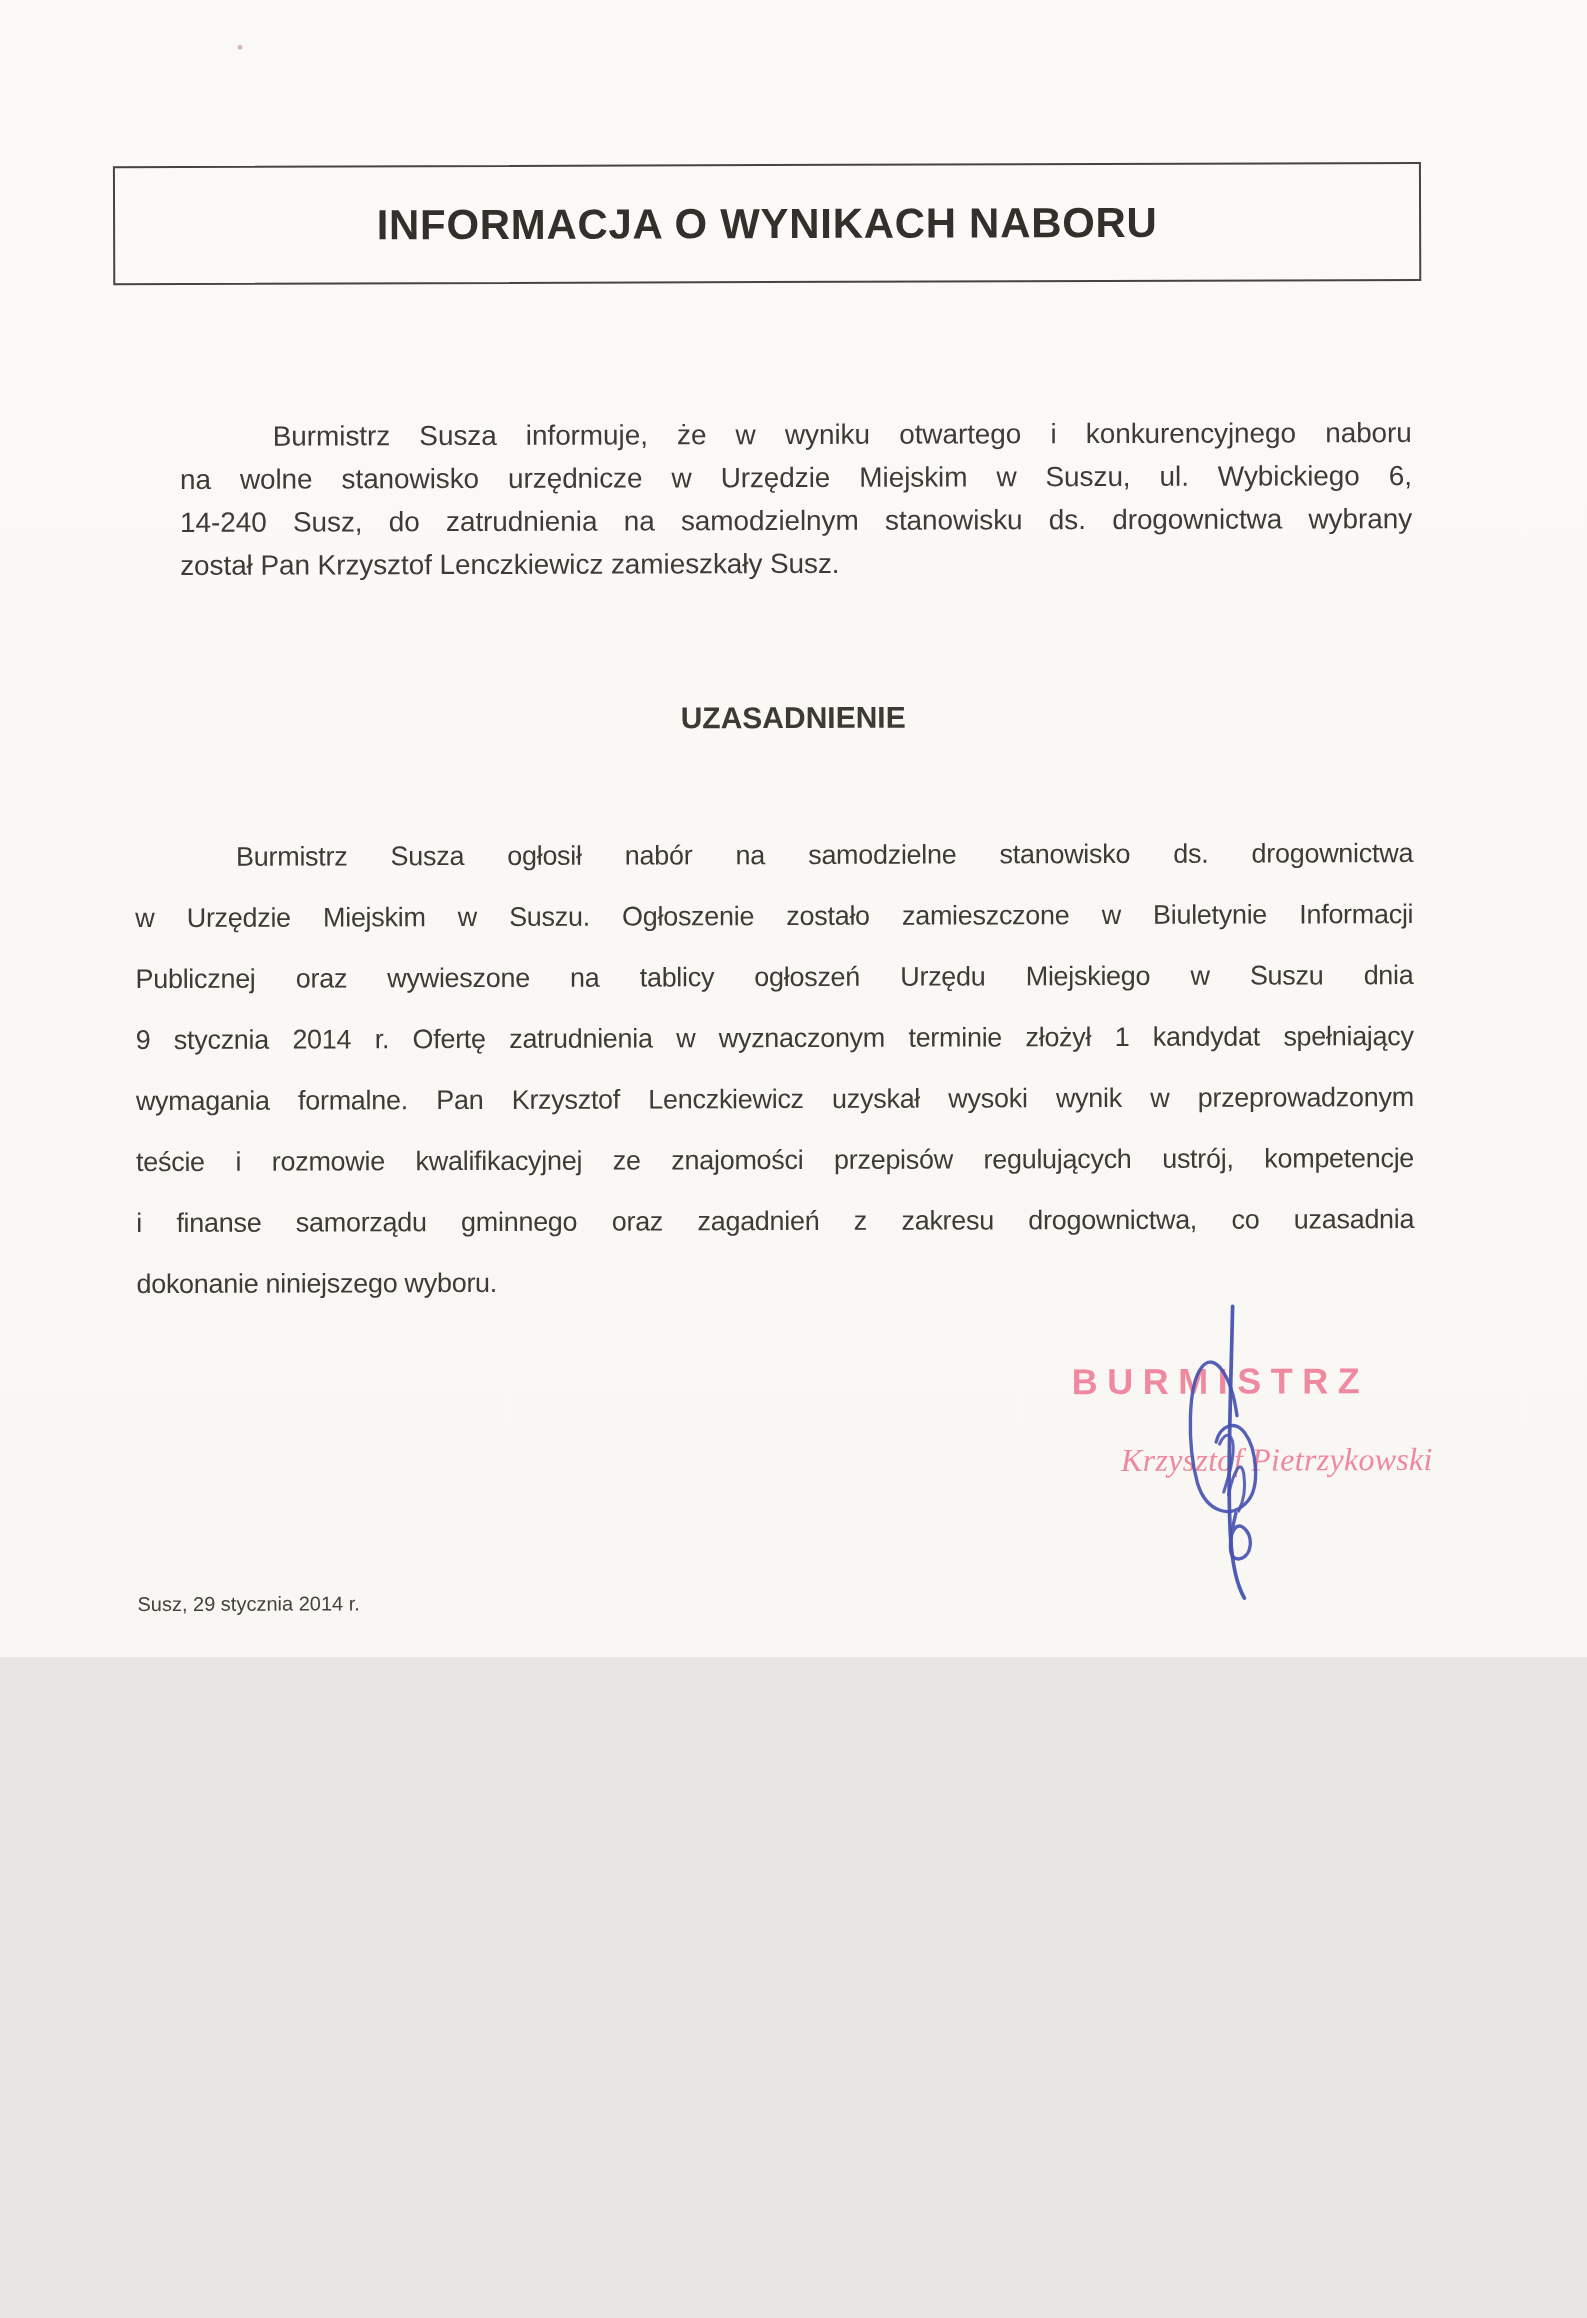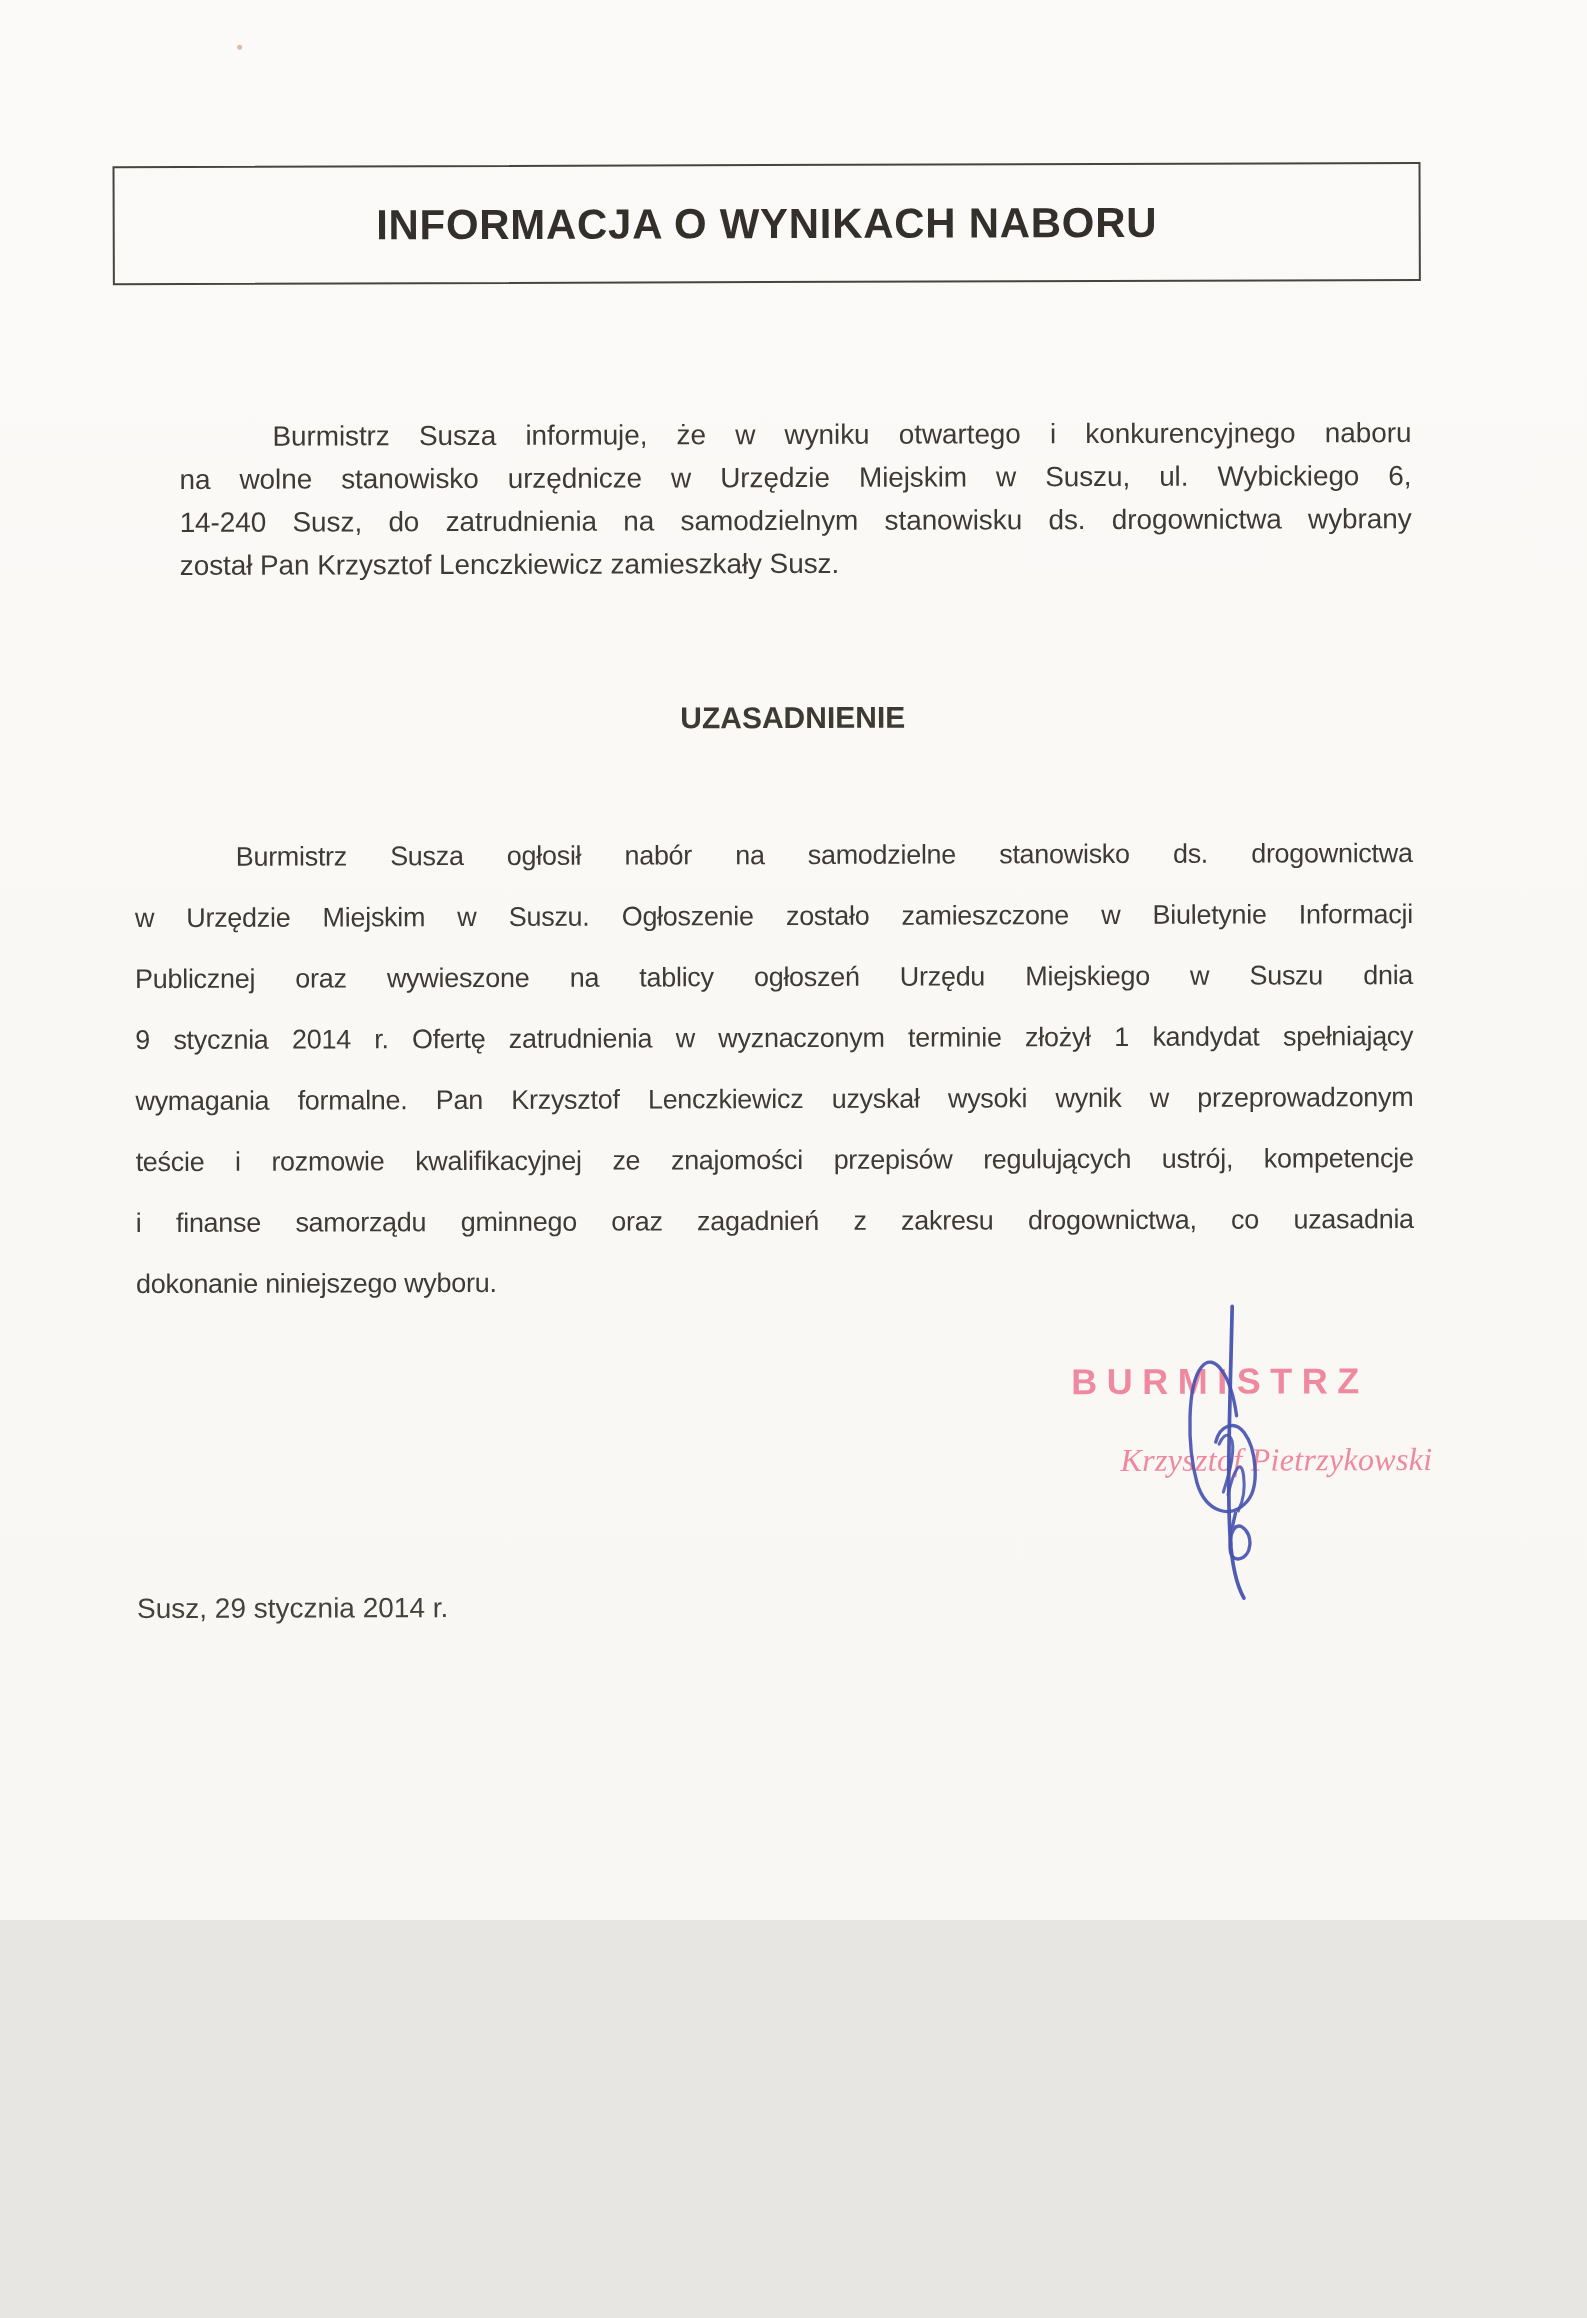--- a/index.html
+++ b/index.html
@@ -1,18 +1,18 @@
 <!DOCTYPE html>
 <html style="font-size:10.8px"><head>
 <meta charset="utf-8">
 <style>
   html,body{margin:0;padding:0;background:#e8e6e2;}
   .page{
     position:relative;
-    width:1587px;height:1920px;
+    width:1587px;height:1657px;
     background:linear-gradient(180deg,#fcfaf8 0%,#faf8f5 55%,#f9f7f4 100%);
     overflow:hidden;
     font-family:"Liberation Sans", sans-serif;
     color:#3e3a35;
   }
   .tilt{
     position:absolute;inset:0;
     transform:rotate(-0.18deg);
     transform-origin:50% 50%;
   }
@@ -45,21 +45,21 @@
     font-size:36px;font-weight:bold;letter-spacing:9.5px;
     color:#ef8099;opacity:0.92;
   }
   .stamp-name{
     position:absolute;left:1077px;top:1443px;
     font-family:"Liberation Serif", serif;font-style:italic;
     font-size:32px;color:#ee7d95;opacity:0.9;letter-spacing:0.3px;margin-left:42px;
   }
   .date-line{
     position:absolute;left:135px;top:1591px;
-    font-size:28px;color:#45413b;
+    font-size:20px;color:#45413b;
   }
   .signature{position:absolute;left:0;top:0;pointer-events:none;}
   .speck{
     position:absolute;left:240px;top:43px;width:5.4px;height:4.7px;
     background:rgba(186,138,118,0.55);border-radius:50%;
   }
 </style>
 </head>
 <body>
 

